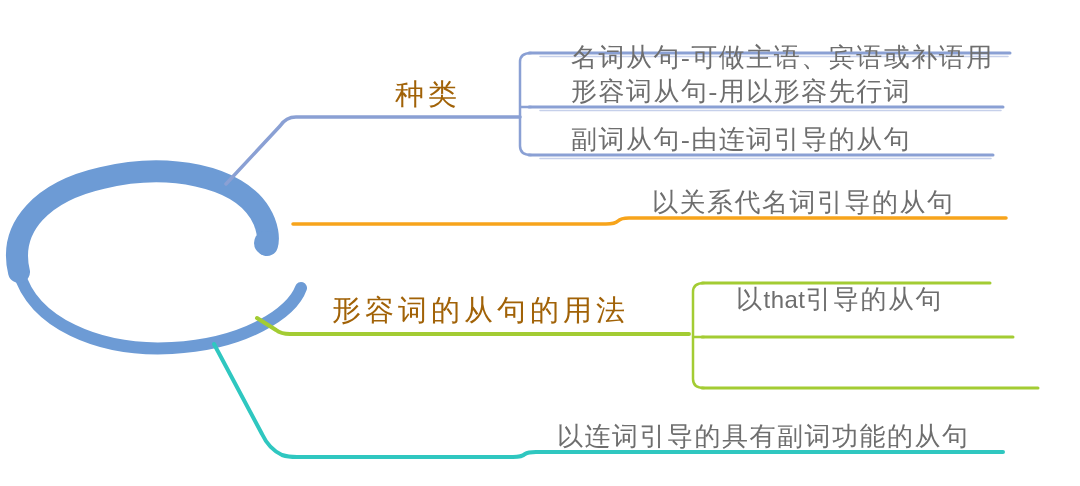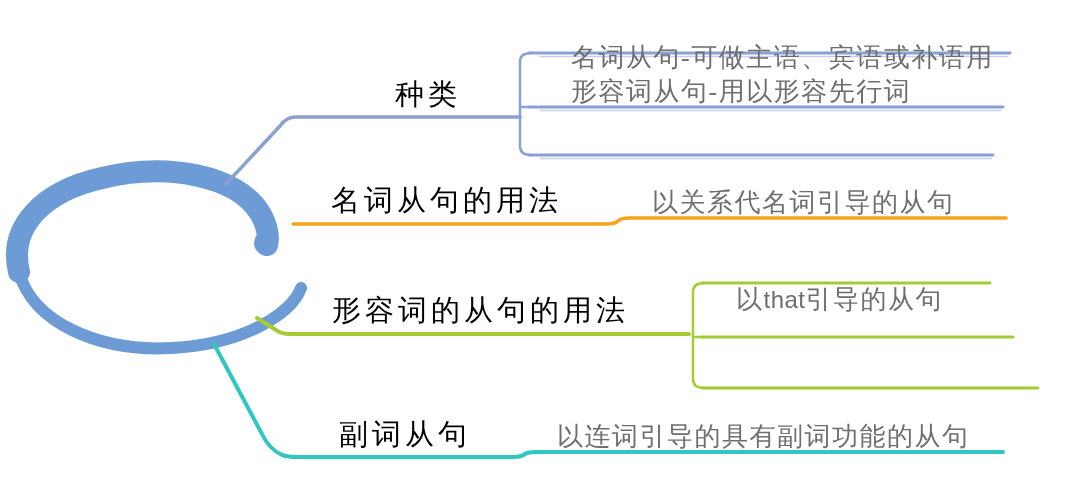--- a/index.html
+++ b/index.html
@@ -12,21 +12,21 @@
     font-family: "Liberation Serif", "DejaVu Serif", serif;
   }
   #wires {
     position: absolute;
     left: 0; top: 0;
     width: 1080px; height: 486px;
   }
   .topic {
     position: absolute;
     white-space: nowrap;
-    color: #000000;
+    color: #a16207;
     line-height: 1.12;
     z-index: 2;
     cursor: default;
   }
   .root-topic {
     font-size: 31px;
     letter-spacing: 5px;
   }
   .main-topic {
     font-size: 29px;
@@ -67,26 +67,25 @@
     <path d="M 704 283 Q 693 283 693 292 L 693 379 Q 693 388 704 388 M 693 337 L 704 337" stroke-width="2.5" stroke="#A3CC33"></path>
     <path d="M 702 283 L 990 283" stroke-width="3" stroke="#A3CC33"></path>
     <path d="M 702 337 L 1013 337" stroke-width="3" stroke="#A3CC33"></path>
     <path d="M 702 388 L 1038 388" stroke-width="3" stroke="#A3CC33"></path>
 
     <path d="M 214 344 L 262 434 Q 269 449 282 455 Q 288 457 297 457 L 513 457 Q 522 457 525 454 Q 528 452 536 452 L 1003 452" stroke-width="4" stroke="#2FC7C0"></path>
   </svg>
 
 
   <div class="topic main-topic" style="left:395px; top:78px;">种类</div>
-  <div class="topic main-topic" style="left:331px; top:184px;">名词从句的用法</div>
   <div class="topic main-topic" style="left:332px; top:294px;text-align:center;">形容词的从句的用法</div>
-  <div class="topic main-topic" style="left:339px; top:418px;">副词从句</div>
 
   <div class="topic sub-topic" style="left:571px; top:23px;margin-top:20px;">名词从句-可做主语、宾语或补语用</div>
   <div class="topic sub-topic" style="left:571px; top:77px;">形容词从句-用以形容先行词</div>
+  <div class="topic sub-topic" style="left:571px; top:125px;">副词从句-由连词引导的从句</div>
 
   <div class="topic sub-topic" style="left:652px; top:188px;">以关系代名词引导的从句</div>
 
   <div class="topic sub-topic" style="left:736px; top:253px;margin-top:32px;">
     <span>以</span><span class="latin">that</span><span>引导的从句</span>
   </div>
 
   <div class="topic sub-topic" style="left:557px; top:422px;">以连词引导的具有副词功能的从句</div>
 
 </div>

